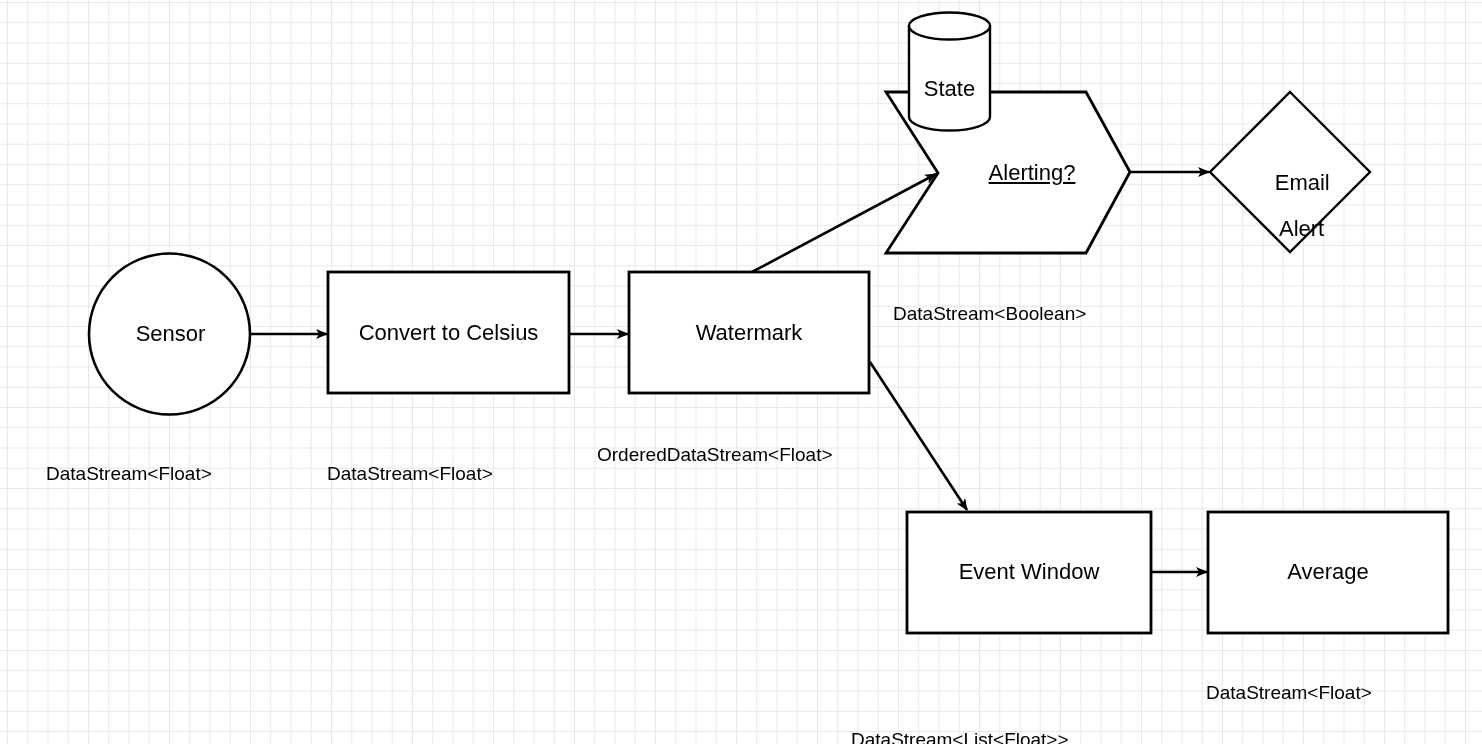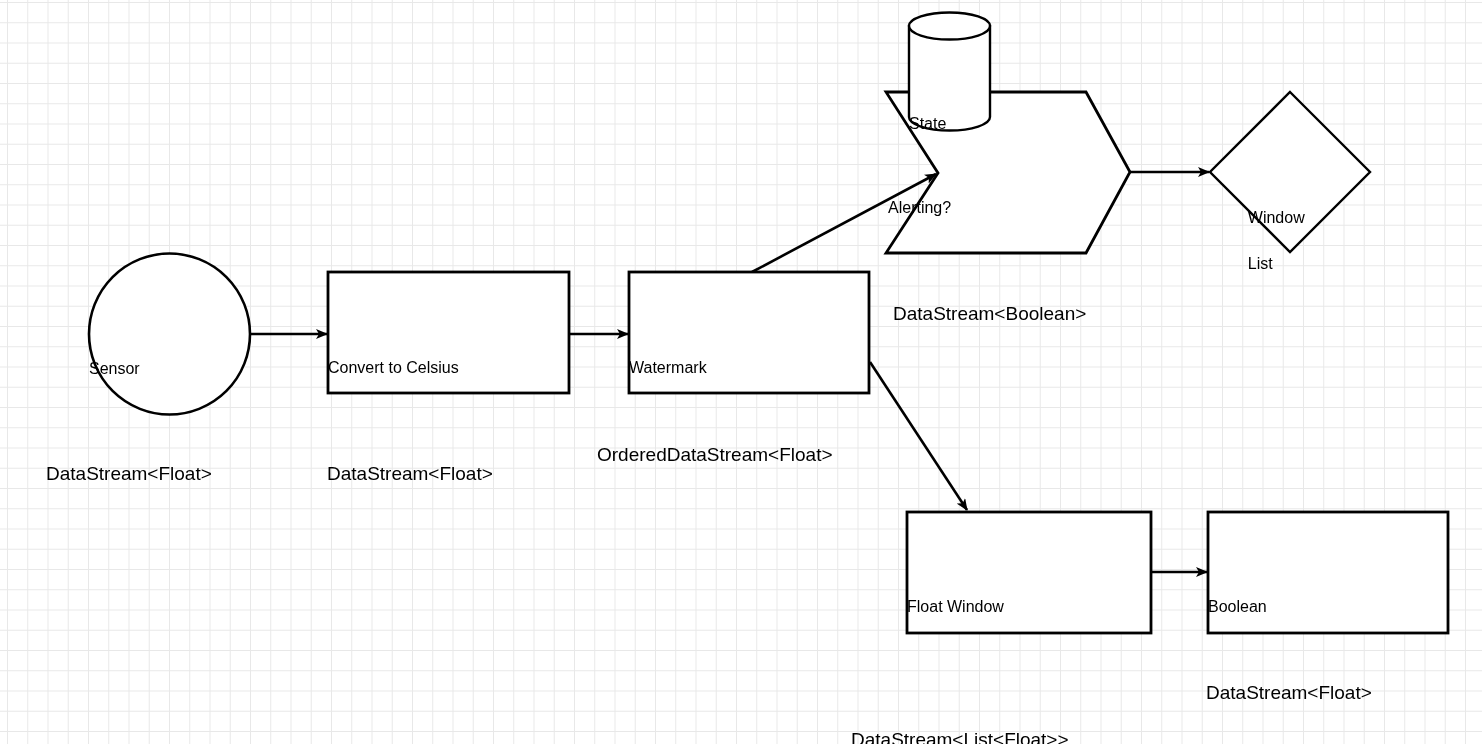--- a/index.html
+++ b/index.html
@@ -37,25 +37,25 @@
     position: absolute;
     left: 0;
     top: 0;
     width: 1482px;
     height: 744px;
   }
   .node-label {
     position: absolute;
     color: #000000;
     font-family: "Liberation Sans", sans-serif;
-    font-size: 16px;
+    font-size: 22px;
     line-height: 23px;
+    text-align: center;
     white-space: pre;
     pointer-events: none;
-    margin-top: 35px;
   }
   .edge-label {
     position: absolute;
     color: #000000;
     font-family: "Liberation Sans", sans-serif;
     font-size: 19px;
     line-height: 23px;
     text-align: right;
     white-space: pre;
   }
@@ -126,30 +126,30 @@
   </svg>
 
   <div class="node-label" style="left:89px;  top:322px; width:163px;">Sensor</div>
 
   <div class="node-label" style="left:629px; top:321px; width:240px;">Watermark</div>
 
   <div class="node-label" style="left:328px; top:321px; width:241px;">Convert to Celsius</div>
 
   <div class="node-label" style="left:909px; top:77px; width:81px;">State</div>
 
-  <div class="node-label" style="left:888px; top:161px; width:148px;">Alerting?</div>
+  <div class="node-label" style="left:958px; top:161px; width:148px;text-decoration:underline;">Alerting?</div>
 
   <div class="node-label" style="left:1230px; top:148px; width:120px;">
-    <span>Window</span><br>
-    <span>List</span>
+    <span>Email</span><br>
+    <span>Alert</span>
   </div>
 
-  <div class="node-label" style="left:907px; top:560px; width:244px;">Float Window</div>
+  <div class="node-label" style="left:907px; top:560px; width:244px;">Event Window</div>
 
-  <div class="node-label" style="left:1208px; top:560px; width:240px;">Boolean</div>
+  <div class="node-label" style="left:1208px; top:560px; width:240px;">Average</div>
 
   <div class="edge-label" style="left:46px;  top:462px;">DataStream&lt;Float&gt;</div>
 
   <div class="edge-label" style="left:327px; top:462px;">DataStream&lt;Float&gt;</div>
 
   <div class="edge-label" style="left:597px; top:443px;">OrderedDataStream&lt;Float&gt;</div>
 
   <div class="edge-label" style="left:893px; top:302px;">DataStream&lt;Boolean&gt;</div>
 
   <div class="edge-label" style="left:851px; top:681px;margin-top:47px;">DataStream&lt;List&lt;Float&gt;&gt;</div>

